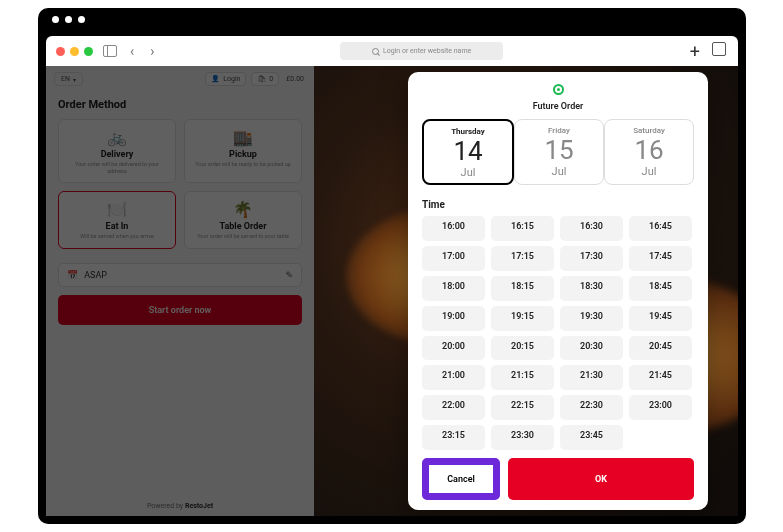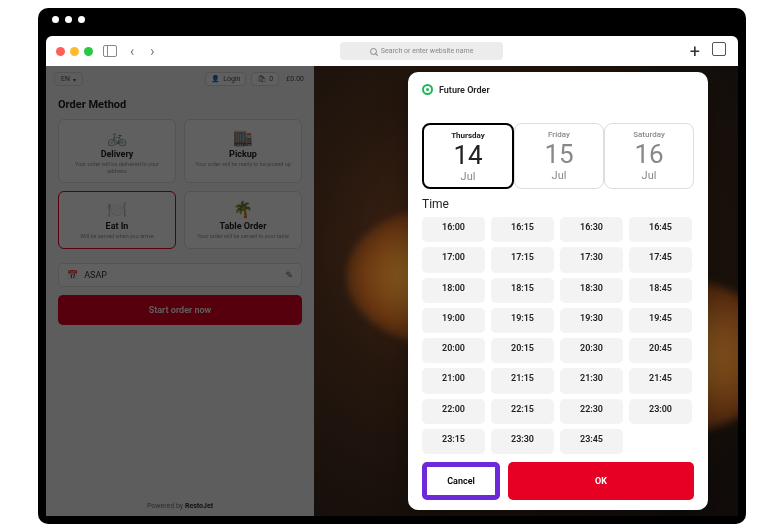--- a/index.html
+++ b/index.html
@@ -55,41 +55,41 @@
   .asap-row .txt { font-size: 9px; color: #333; flex: 1; }
   .asap-row .pen { font-size: 9px; color: #555; }
 
   .start-btn { margin: 0 12px; background: #e60023; color: #fff; border: none; border-radius: 5px; padding: 10px; font-size: 9px; font-weight: 600; width: calc(100% - 24px); cursor: pointer; }
 
   .powered { position: absolute; bottom: 6px; left: 0; right: 0; text-align: center; font-size: 7px; color: #777; }
   .powered b { color: #333; }
 
   
   .modal { position: absolute; top: 6px; left: 362px; width: 300px; bottom: 6px; background: #fff; border-radius: 10px; box-shadow: 0 8px 30px rgba(0,0,0,0.4); padding: 12px 14px 10px; display: flex; flex-direction: column; }
-  .modal-header { display: flex; align-items: center; gap: 6px; margin-bottom: 8px; }
+  .modal-header { display: flex; align-items: center; gap: 6px; margin-bottom: 8px; flex-direction: column; }
   .radio-dot { width: 11px; height: 11px; border-radius: 50%; border: 2px solid #1db954; position: relative; }
   .radio-dot::after { content: ""; position: absolute; inset: 2px; border-radius: 50%; background: #1db954; }
   .modal-title { font-size: 9px; font-weight: 600; color: #222; }
 
-  .date-row { display: flex; margin-bottom: 6px; margin-top: 20px; }
+  .date-row { display: flex; margin-bottom: 6px; }
   .date-card { flex: 1; border: 1px solid #ddd; border-radius: 8px; text-align: center; padding: 6px 4px 4px; cursor: pointer; }
   .date-card.sel { border: 2px solid #000; }
   .date-card .dow { font-size: 8px; font-weight: 700; color: #222; }
   .date-card .dnum { font-size: 26px; font-weight: 400; color: #222; line-height: 1; margin: 2px 0; }
   .date-card:not(.sel) .dnum { color: #888; }
   .date-card:not(.sel) .dow { color: #888; font-weight: 500; }
   .date-card .dmon { font-size: 11px; color: #888; }
 
-  .time-label { font-size: 12px; font-weight: 400; color: #222; margin: 2px 0 6px; }
+  .time-label { font-size: 10px; font-weight: 700; color: #222; margin: 8px 0 6px; }
 
   .time-grid { display: grid; grid-template-columns: repeat(4, 1fr); gap: 5px 6px; overflow-y: auto; flex: 1; padding-right: 2px; }
   .time-pill { background: #f3f3f3; border-radius: 5px; text-align: center; font-size: 9px; font-weight: 600; color: #222; padding: 5px 0; cursor: pointer; }
 
   .modal-footer { display: flex; gap: 8px; margin-top: 8px; }
-  .btn-cancel { flex: 0 0 78px; border: 5px solid #6d28d9; background: #fff; border-radius: 5px; font-size: 9px; font-weight: 600; padding: 9px 0; cursor: pointer; }
+  .btn-cancel { flex: 0 0 78px; border: 7px solid #6d28d9; background: #fff; border-radius: 5px; font-size: 9px; font-weight: 600; padding: 9px 0; cursor: pointer; }
   .btn-ok { flex: 1; border: none; background: #e60023; color: #fff; border-radius: 5px; font-size: 9px; font-weight: 700; padding: 9px 0; cursor: pointer; }
 
   
   .search-ico { width: 7px; height: 7px; border: 1px solid #888; border-radius: 50%; position: relative; }
   .search-ico::after { content: ""; position: absolute; width: 3px; height: 1px; background: #888; bottom: -1px; right: -2px; transform: rotate(45deg); }
 </style>
 </head>
 <body>
 
 <div class="device-frame">
@@ -104,21 +104,21 @@
       <span class="tr-red"></span>
       <span class="tr-yellow"></span>
       <span class="tr-green"></span>
     </div>
     <div class="panel-icon"></div>
     <span class="nav-arrow">‹</span>
     <span class="nav-arrow">›</span>
     <div class="bar-spacer"></div>
     <div class="url-bar">
       <span class="search-ico"></span>
-      <span>Search or enter website name</span>
+      <span>Login or enter website name</span>
     </div>
     <div class="bar-spacer"></div>
     <span class="plus-icon">+</span>
     <div style="position:relative;width:14px;height:14px;">
       <div class="copy-icon"></div>
     </div>
   </div>
 
   <div class="app-area">
     <div class="bg-photo"></div>

